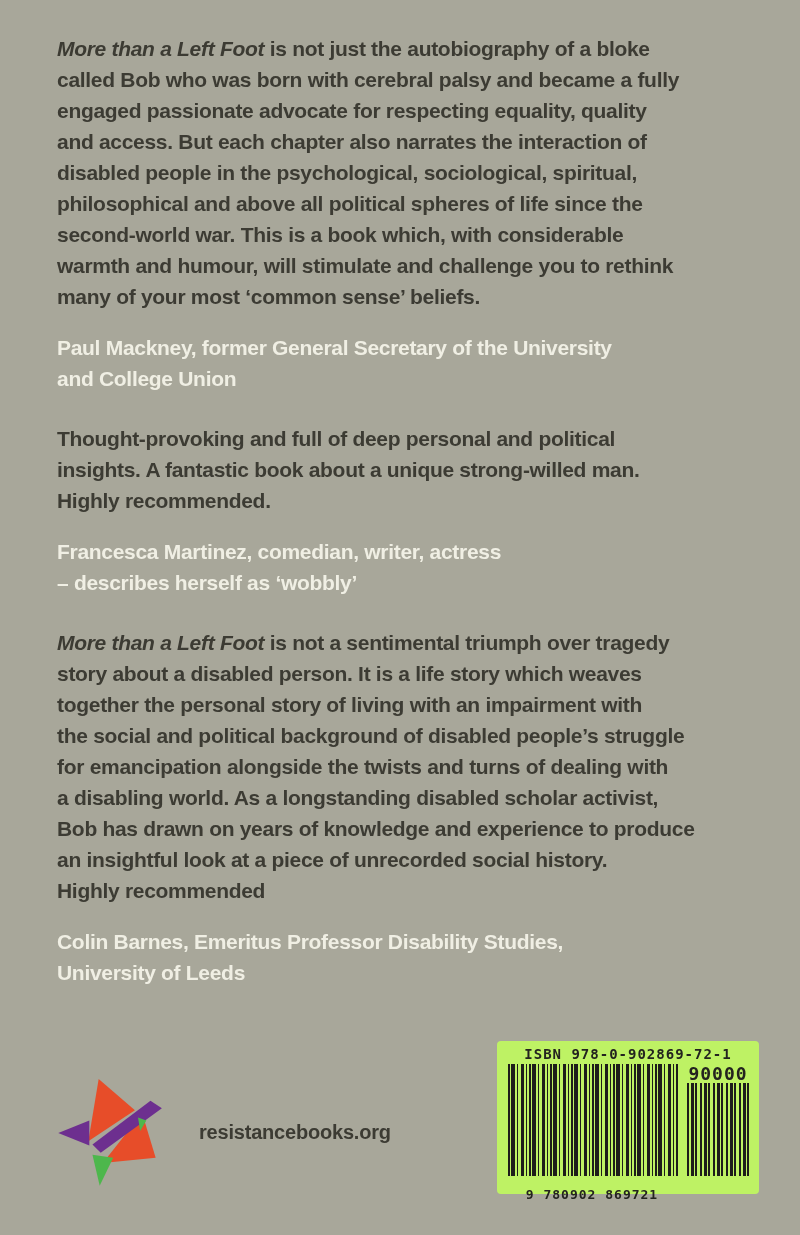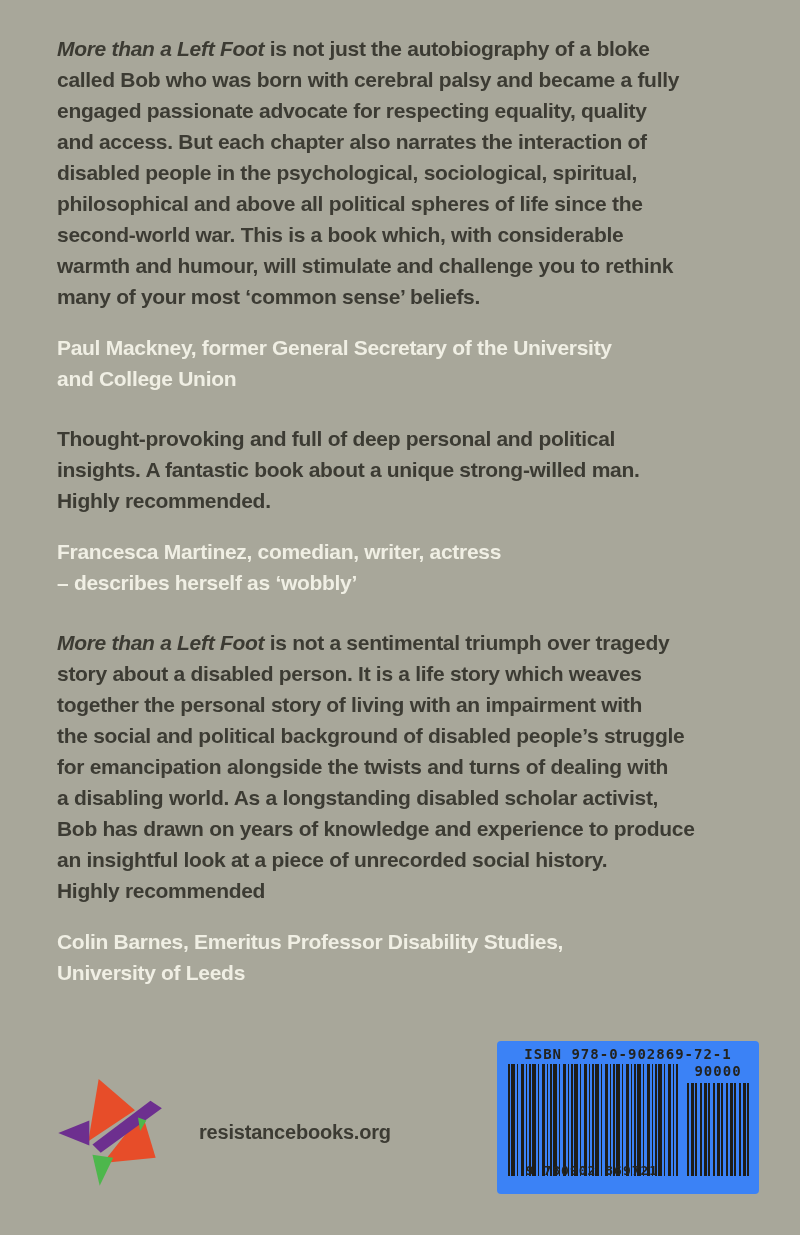--- a/index.html
+++ b/index.html
@@ -52,21 +52,21 @@
     color: #3c3b33;
   }
 
   
   .barcode-box {
     position: absolute;
     left: 497px;
     top: 1041px;
     width: 262px;
     height: 153px;
-    background: #3b82f6;
+    background: #bef264;
     border-radius: 4px;
   }
   .isbn-label {
     position: absolute;
     left: 0; top: 5px;
     width: 100%;
     text-align: center;
     font-family: "DejaVu Sans Mono", monospace;
     font-weight: bold;
     font-size: 14px;
@@ -79,37 +79,37 @@
     width: 170px; height: 112px;
     background: repeating-linear-gradient(90deg,
       #1d1d1a 0 2px, transparent 2px 3px,
       #1d1d1a 3px 7px, transparent 7px 9px,
       #1d1d1a 9px 10px, transparent 10px 13px,
       #1d1d1a 13px 16px, transparent 16px 18px,
       #1d1d1a 18px 19px, transparent 19px 21px);
   }
   .barcode-number {
     position: absolute;
-    left: 0; top: 122px;
+    left: 0; top: 146px;
     width: 190px;
     text-align: center;
     font-family: "DejaVu Sans Mono", monospace;
     font-weight: bold;
     font-size: 13px;
     letter-spacing: 1px;
     color: #23231f;
   }
   .supp-label {
     position: absolute;
     left: 190px; top: 22px;
     width: 62px;
     text-align: center;
     font-family: "DejaVu Sans Mono", monospace;
     font-weight: bold;
-    font-size: 14px;
+    font-size: 18px;
     letter-spacing: 1px;
     color: #23231f;
   }
   .bars-supp {
     position: absolute;
     left: 190px; top: 42px;
     width: 62px; height: 93px;
     background: repeating-linear-gradient(90deg,
       #1d1d1a 0 2px, transparent 2px 4px,
       #1d1d1a 4px 7px, transparent 7px 8px,

